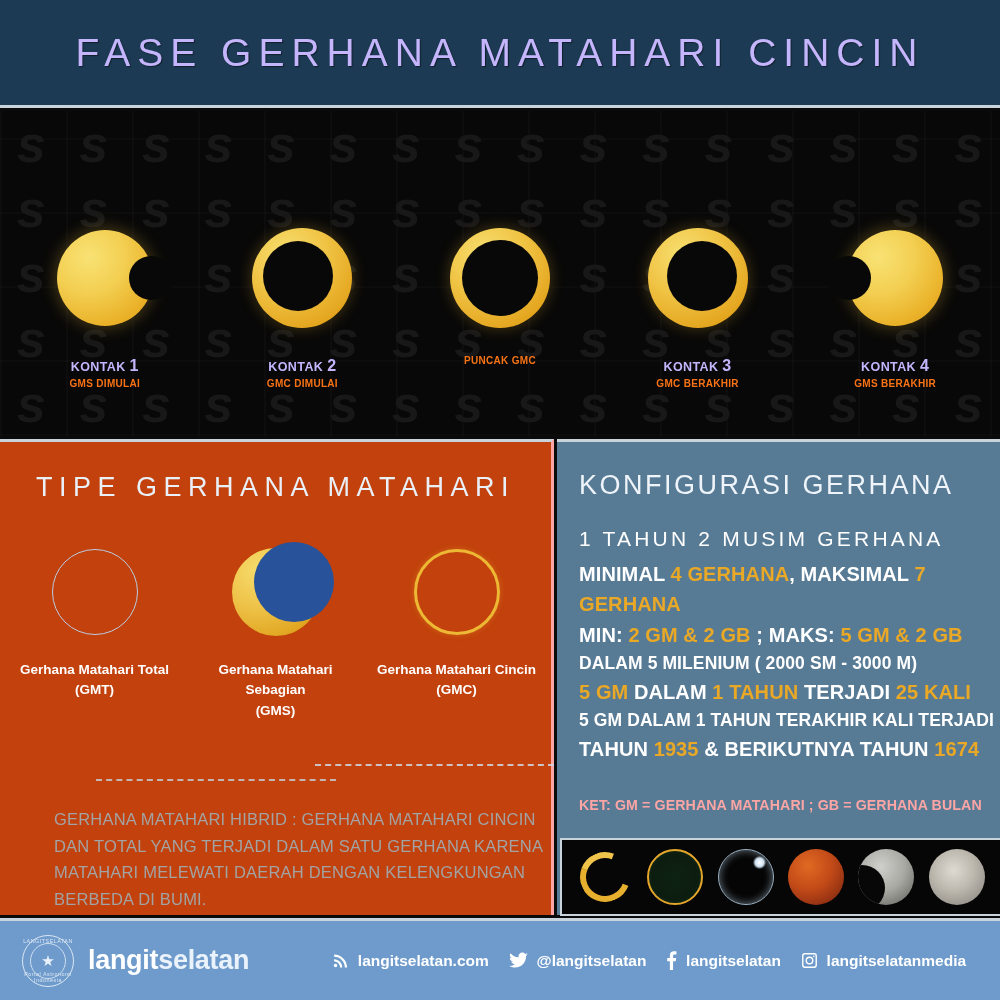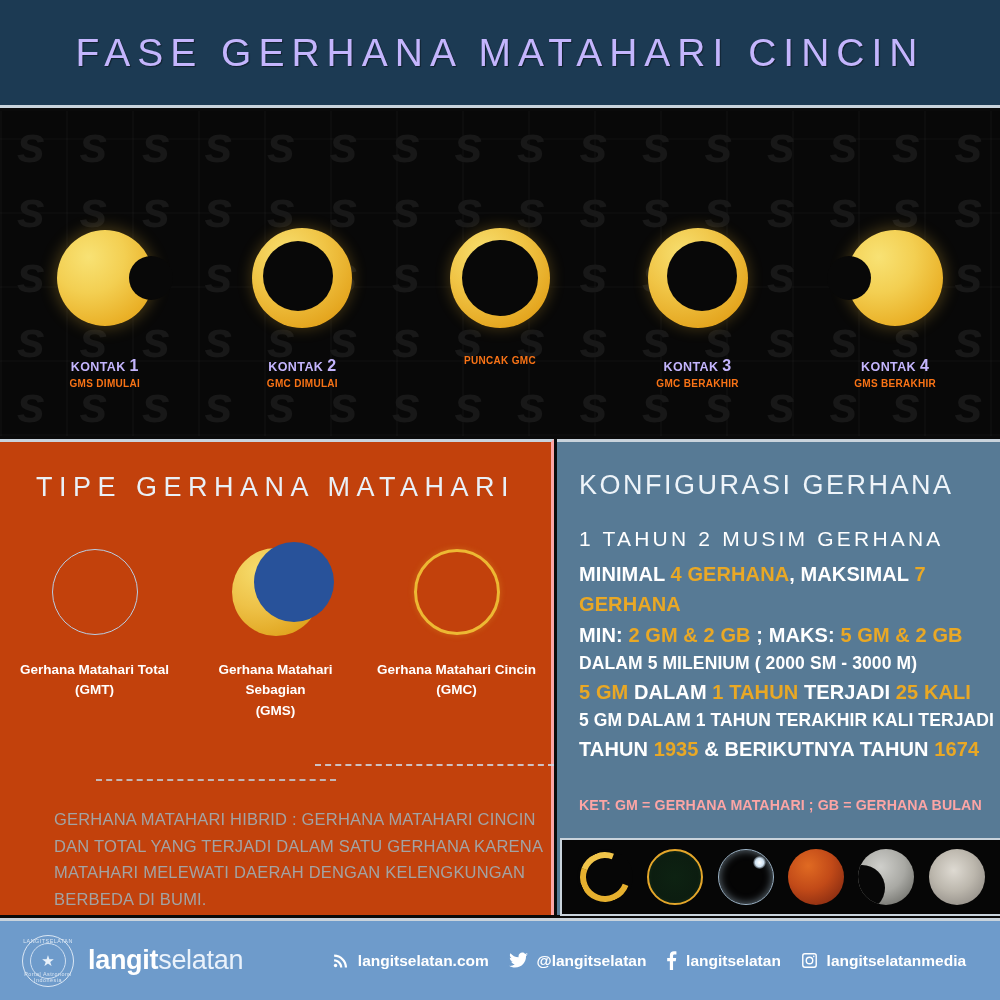--- a/index.html
+++ b/index.html
@@ -203,21 +203,21 @@
     width:36px; height:36px; border-radius:50%; border:1px solid #cfdff1;
     display:flex; align-items:center; justify-content:center; font-size:15px; color:#e8f1fa;
   }
   .logo-ring-text {
     position:absolute; top:2.5px; left:0; width:100%; text-align:center;
     font-size:5.4px; letter-spacing:.5px; color:#dae6f3;
   }
   .logo-ring-text.bot { top:auto; bottom:2.5px; }
   .brand-name { margin-left:14px; font-size:27px; color:#ffffff; letter-spacing:-.3px; }
   .brand-name .b { font-weight:700; }
-  .brand-name .l { font-weight:400; color:#eaf2fb; }
+  .brand-name .l { font-weight:700; color:#eaf2fb; }
   .social { display:flex; align-items:center; flex:1; justify-content:space-around; padding-right:24px; }
   .social-item { display:flex; align-items:center; color:#ffffff; font-size:15.5px; font-weight:600; }
   .social-item .ico { margin-right:9px; display:flex; align-items:center; }
 </style>
 </head>
 <body>
 
 <div class="page">
 
   <div class="header">

